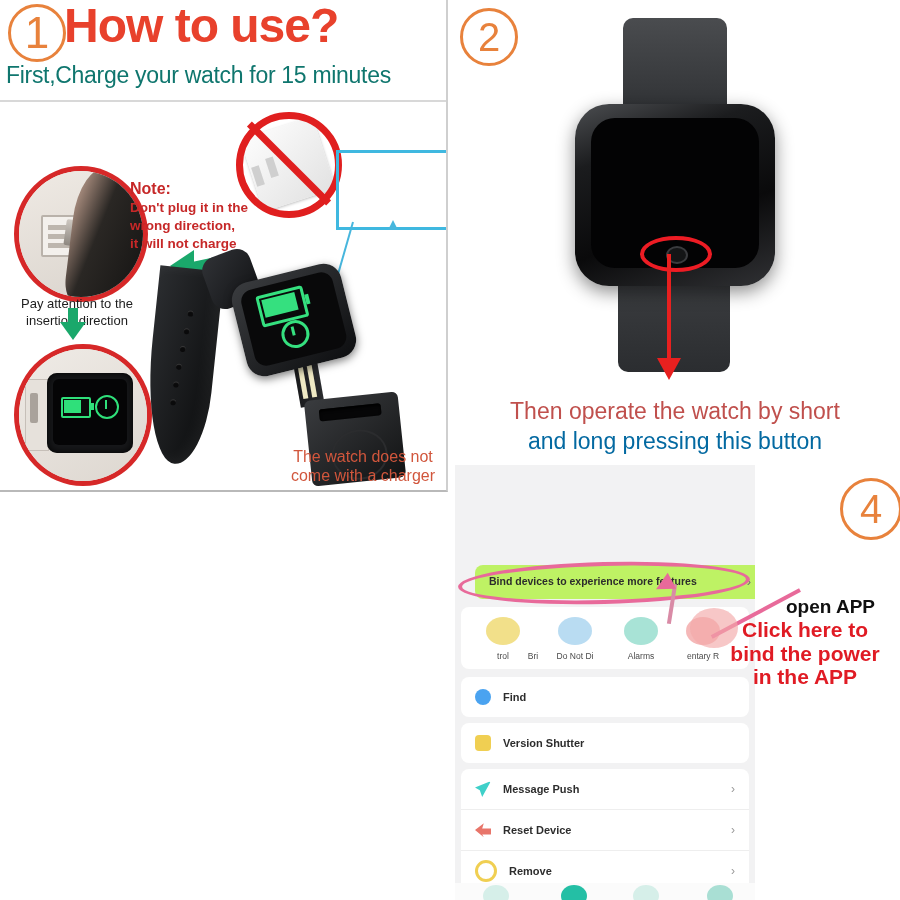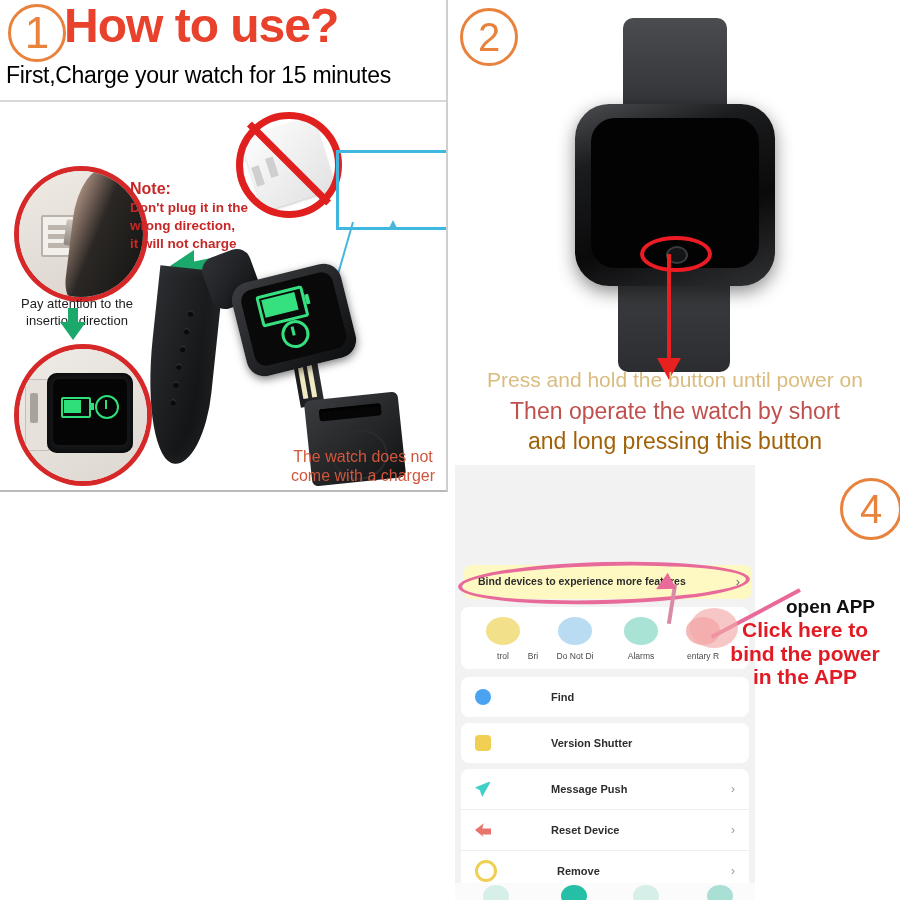--- a/index.html
+++ b/index.html
@@ -11,21 +11,21 @@
   .circnum{
     position:absolute;border-radius:50%;border:3px solid #e8823c;color:#e8823c;
     display:flex;align-items:center;justify-content:center;font-weight:400;
     background:transparent;line-height:1;
   }
 
   
   #panel1{left:0;top:0;width:448px;height:492px;border-right:2px solid #cfcfcf;border-bottom:2px solid #b9b9b9;}
   #p1-num{left:8px;top:4px;width:52px;height:52px;font-size:44px;}
   #p1-title{position:absolute;left:64px;top:-2px;font-size:48px;font-weight:bold;color:#e8412c;letter-spacing:-1px;}
-  #p1-sub{position:absolute;left:6px;top:62px;font-size:23px;color:#000000;letter-spacing:-0.3px;}
+  #p1-sub{position:absolute;left:6px;top:62px;font-size:23px;color:#0f766e;letter-spacing:-0.3px;}
   #p1-rule{position:absolute;left:0;top:100px;width:448px;height:2px;background:#d8d8d8;}
 
   
   .redring{position:absolute;border-radius:50%;border:5px solid #d62828;overflow:hidden;background:#efe9e4;}
 
   
   #ring1{left:14px;top:166px;width:124px;height:126px;}
   #ring1 .wall{position:absolute;left:0;top:0;width:60%;height:100%;background:linear-gradient(160deg,#efeae4,#dcd6cf);}
   #ring1 .usbport{position:absolute;left:22px;top:44px;width:38px;height:38px;background:#f3f0ec;border:2px solid #b9b2aa;border-radius:2px;}
   #ring1 .usbport i{position:absolute;left:5px;top:8px;width:26px;height:5px;background:#bdb6ae;box-shadow:0 9px 0 #bdb6ae,0 18px 0 #bdb6ae;}
@@ -97,48 +97,48 @@
   #p2-strapTop{position:absolute;left:173px;top:18px;width:104px;height:102px;background:linear-gradient(180deg,#4a4c4f,#2e3033);border-radius:10px 10px 4px 4px;}
   #p2-watch{position:absolute;left:125px;top:104px;width:200px;height:182px;background:linear-gradient(160deg,#4c4e51 0%,#1b1c1e 26%,#0a0a0b 62%,#303134 100%);border-radius:34px;box-shadow:0 6px 18px rgba(0,0,0,.45);}
   #p2-watch .scr{position:absolute;left:16px;top:14px;width:168px;height:150px;background:#030304;border-radius:24px;}
   #p2-strapBot{position:absolute;left:168px;top:280px;width:112px;height:92px;background:linear-gradient(180deg,#3b3d40,#2b2d30);border-radius:4px 4px 10px 10px;}
   #p2-btn{position:absolute;left:190px;top:236px;width:64px;height:28px;border:4px solid #ed1c24;border-radius:50%;}
   #p2-btn i{position:absolute;left:22px;top:6px;width:18px;height:14px;border:2px solid #3a3b3e;border-radius:50%;background:#141516;}
   #p2-arrowstem{position:absolute;left:217px;top:254px;width:4px;height:112px;background:#e8201f;}
   #p2-arrowhead{position:absolute;left:207px;top:358px;width:0;height:0;border-left:12px solid transparent;border-right:12px solid transparent;border-top:22px solid #e8201f;}
   #p2-l1{position:absolute;left:0;top:368px;width:450px;text-align:center;font-size:21px;color:#d9bc7e;}
   #p2-l2{position:absolute;left:0;top:398px;width:450px;text-align:center;font-size:23px;color:#c0504d;}
-  #p2-l3{position:absolute;left:0;top:428px;width:450px;text-align:center;font-size:23px;color:#a16207;}
+  #p2-l3{position:absolute;left:0;top:428px;width:450px;text-align:center;font-size:23px;color:#0369a1;}
 
   
   #panel3{left:0;top:494px;width:448px;height:406px;}
 
   
   #panel4{left:450px;top:465px;width:450px;height:435px;background:#fff;}
   #p4-num{left:840px;top:478px;width:56px;height:56px;font-size:40px;}
   #app{position:absolute;left:455px;top:465px;width:300px;height:435px;background:#f2f2f3;overflow:hidden;}
   #app-header{position:absolute;left:0;top:5px;width:300px;height:88px;background:#24bfa5;}
   #app-avatar{position:absolute;left:22px;top:19px;width:58px;height:50px;border-radius:50%;background:#bdecdf;display:flex;align-items:center;justify-content:center;}
   #app-dev{position:absolute;left:178px;top:40px;font-size:11px;font-weight:bold;color:#ffffff;white-space:nowrap;}
   #app-ver{position:absolute;left:178px;top:62px;font-size:10px;color:#e4faf3;white-space:nowrap;}
-  #bindrow{position:absolute;left:9px;top:100px;width:288px;height:34px;background:#fef9c3;border-radius:8px;}
+  #bindrow{position:absolute;left:20px;top:100px;width:288px;height:34px;background:#bef264;border-radius:8px;}
   #bindrow .t{position:absolute;left:14px;top:10px;font-size:10.5px;color:#2c2c2c;font-weight:600;}
   #bindrow .ch{position:absolute;right:12px;top:9px;font-size:13px;color:#6f6f6f;}
   #pinkring{position:absolute;left:458px;top:562px;width:284px;height:34px;border:4px solid #e86a9a;border-radius:50%;transform:rotate(-1.5deg);}
   #pinkarrow{position:absolute;left:700px;top:588px;width:100px;height:4px;background:#e86a9a;transform:rotate(-28deg);transform-origin:right center;}
   #pinkarrowhead{position:absolute;left:655px;top:576px;width:0;height:0;border-top:9px solid transparent;border-bottom:9px solid transparent;border-right:18px solid #e86a9a;transform:rotate(-28deg);}
   #pinkarrow2{position:absolute;left:670px;top:584px;width:4px;height:40px;background:#d98ba6;transform:rotate(9deg);}
 
   #icrow{position:absolute;left:6px;top:142px;width:288px;height:62px;background:#fff;border-radius:8px;}
   .ic{position:absolute;top:10px;width:56px;text-align:center;}
   .ic .b{width:34px;height:28px;border-radius:50%;margin:0 auto;}
   .ic .lb{font-size:8.5px;color:#4a4a4a;margin-top:6px;white-space:nowrap;}
 
   .lrow{position:absolute;left:6px;width:288px;background:#fff;border-radius:8px;}
-  .lrow .li{position:relative;height:40px;display:flex;align-items:center;gap:48px;}
+  .lrow .li{position:relative;height:40px;display:flex;align-items:center;}
   .lrow .li + .li{border-top:1px solid #eeeeee;}
   .lrow .ico{width:16px;height:16px;margin-left:14px;border-radius:4px;flex:0 0 auto;}
   .lrow .lbl{margin-left:12px;font-size:11px;font-weight:bold;color:#2d2d2d;}
   .lrow .arw{position:absolute;right:14px;font-size:12px;color:#9a9a9a;}
 
   #tabbar{position:absolute;left:0;top:418px;width:300px;height:17px;background:#fbfbfb;}
   .tb{position:absolute;top:2px;width:26px;height:22px;border-radius:50%;}
 
   #open-app{position:absolute;left:786px;top:596px;font-size:19px;font-weight:bold;color:#101010;}
   #clickbind{position:absolute;left:700px;top:618px;width:210px;font-size:21px;line-height:1.12;font-weight:bold;color:#e01b24;text-align:center;}
@@ -239,21 +239,20 @@
     <div id="p2-strapTop"></div>
     <div id="p2-strapBot"></div>
     <div id="p2-watch">
       <div class="scr"></div>
     </div>
     <div id="p2-btn">
         <i></i>
       </div>
     <div id="p2-arrowstem"></div>
     <div id="p2-arrowhead"></div>
-    <div id="p2-l1">Press and hold the button until power on</div>
     <div id="p2-l2">Then operate the watch by short</div>
     <div id="p2-l3">and long pressing this button</div>
   </div>
 
   <div class="panel" id="panel3">
     
     
     
   </div>
 

